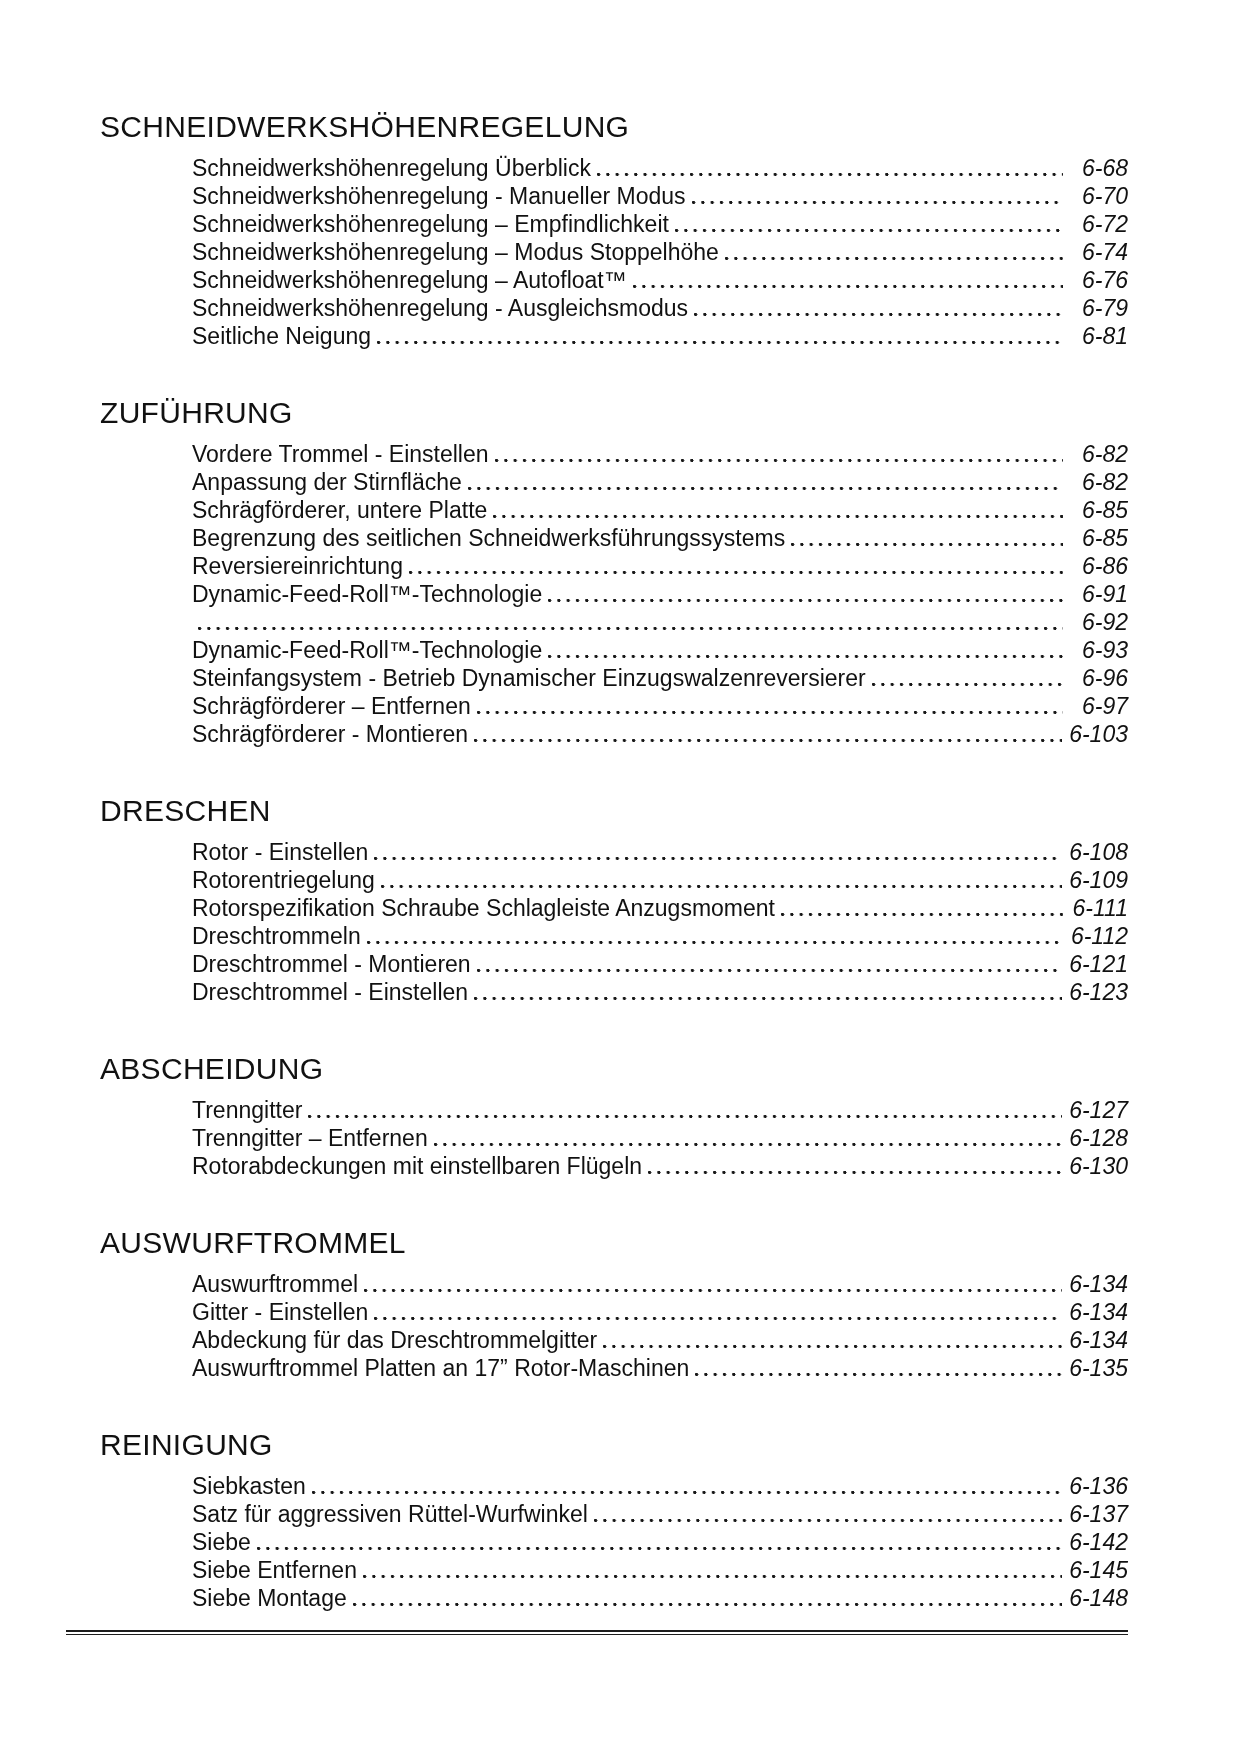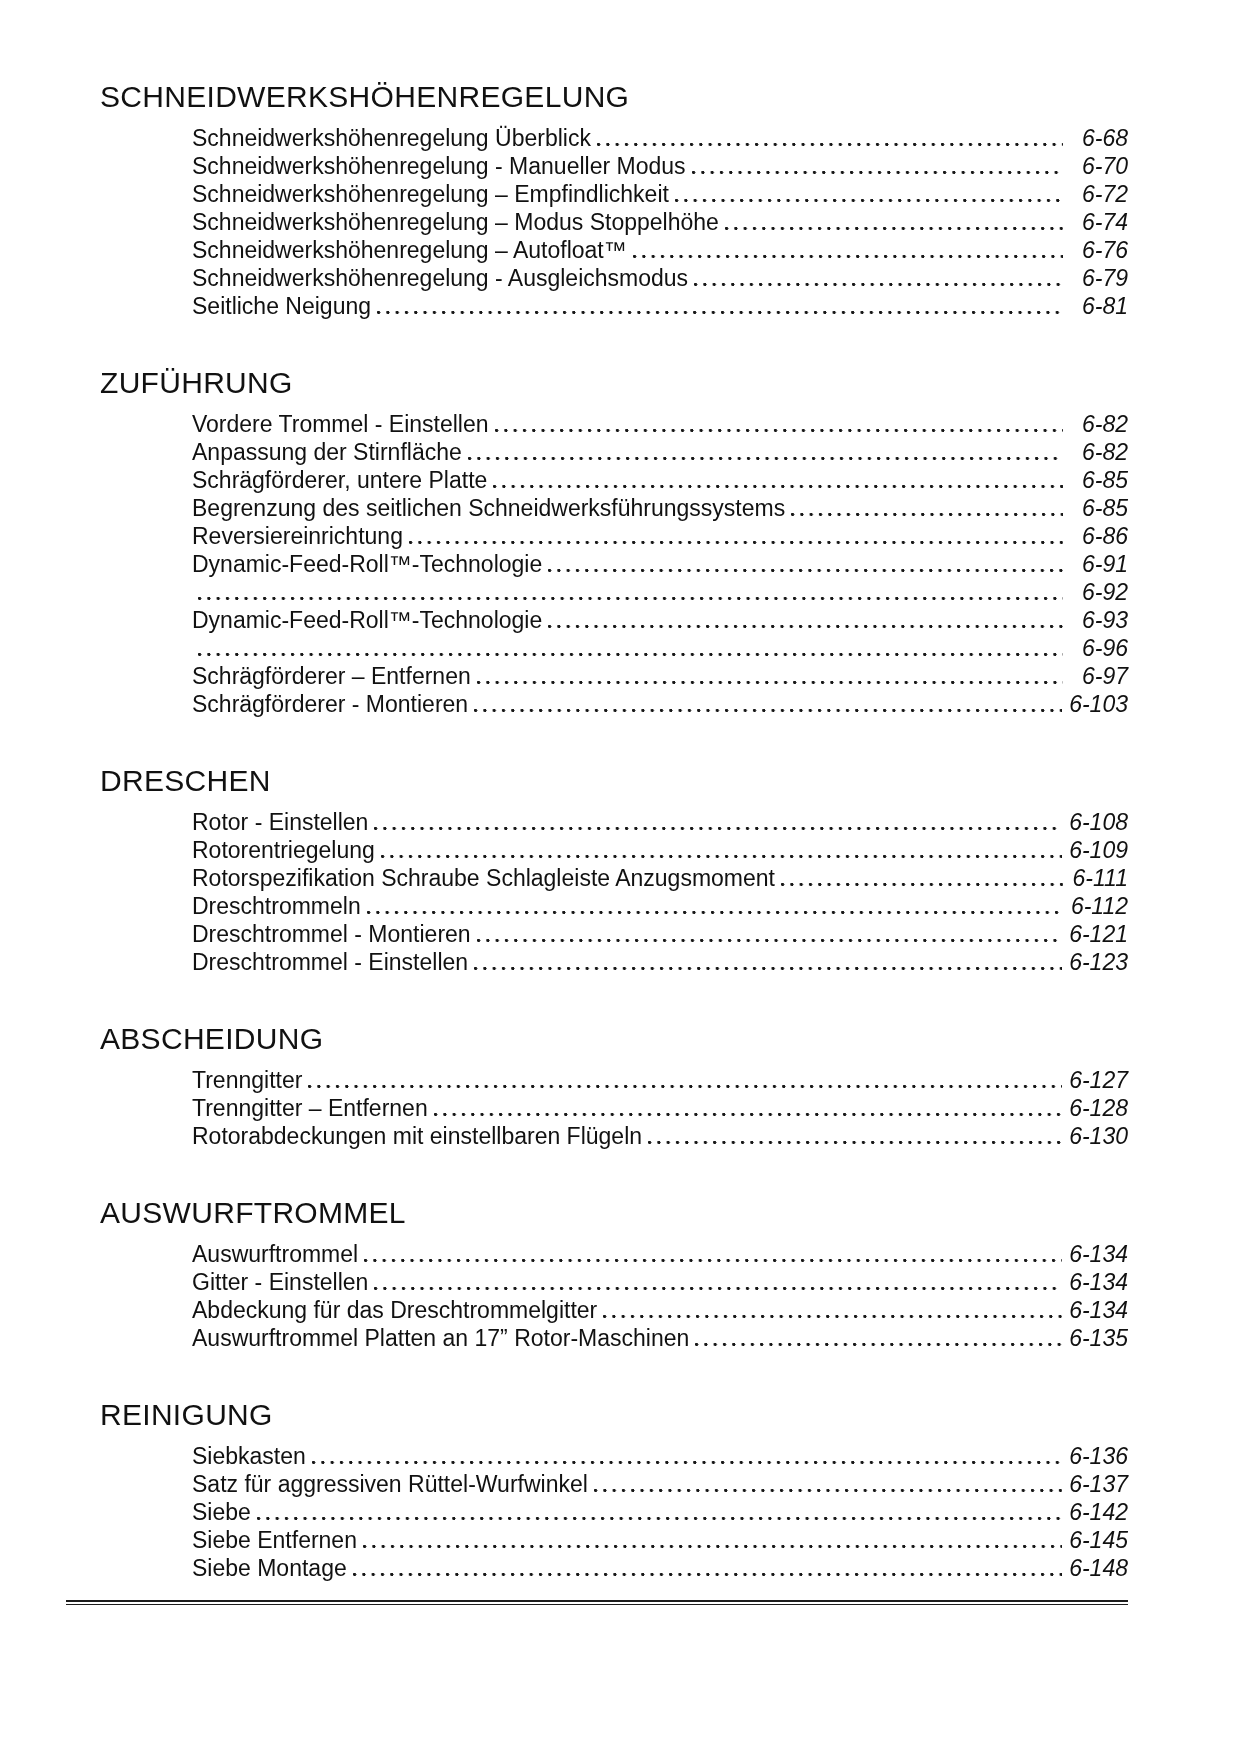--- a/index.html
+++ b/index.html
@@ -11,21 +11,21 @@
     width: 1241px;
     height: 1754px;
     position: relative;
     font-family: "Liberation Sans", sans-serif;
     color: #111111;
     overflow: hidden;
   }
   .page {
     position: absolute;
     inset: 0;
-    padding-top: 80px;
+    padding-top: 110px;
     box-sizing: border-box;
   }
   .sections {
     margin-left: 100px;
     width: 1028px; 
   }
   .toc-section + .toc-section {
     margin-top: 46px;
   }
   .section-title {
@@ -170,20 +170,21 @@
     <span class="entry-page">6-92</span>
   </div>
 
   <div class="toc-entry">
     <span class="entry-label">Dynamic-Feed-Roll™-Technologie</span>
     <span class="leader"></span>
     <span class="entry-page">6-93</span>
   </div>
 
   <div class="toc-entry">
+    <span class="entry-label">Steinfangsystem - Betrieb Dynamischer Einzugswalzenreversierer</span>
     <span class="leader"></span>
     <span class="entry-page">6-96</span>
   </div>
 
   <div class="toc-entry">
     <span class="entry-label">Schrägförderer – Entfernen</span>
     <span class="leader"></span>
     <span class="entry-page">6-97</span>
   </div>
 

